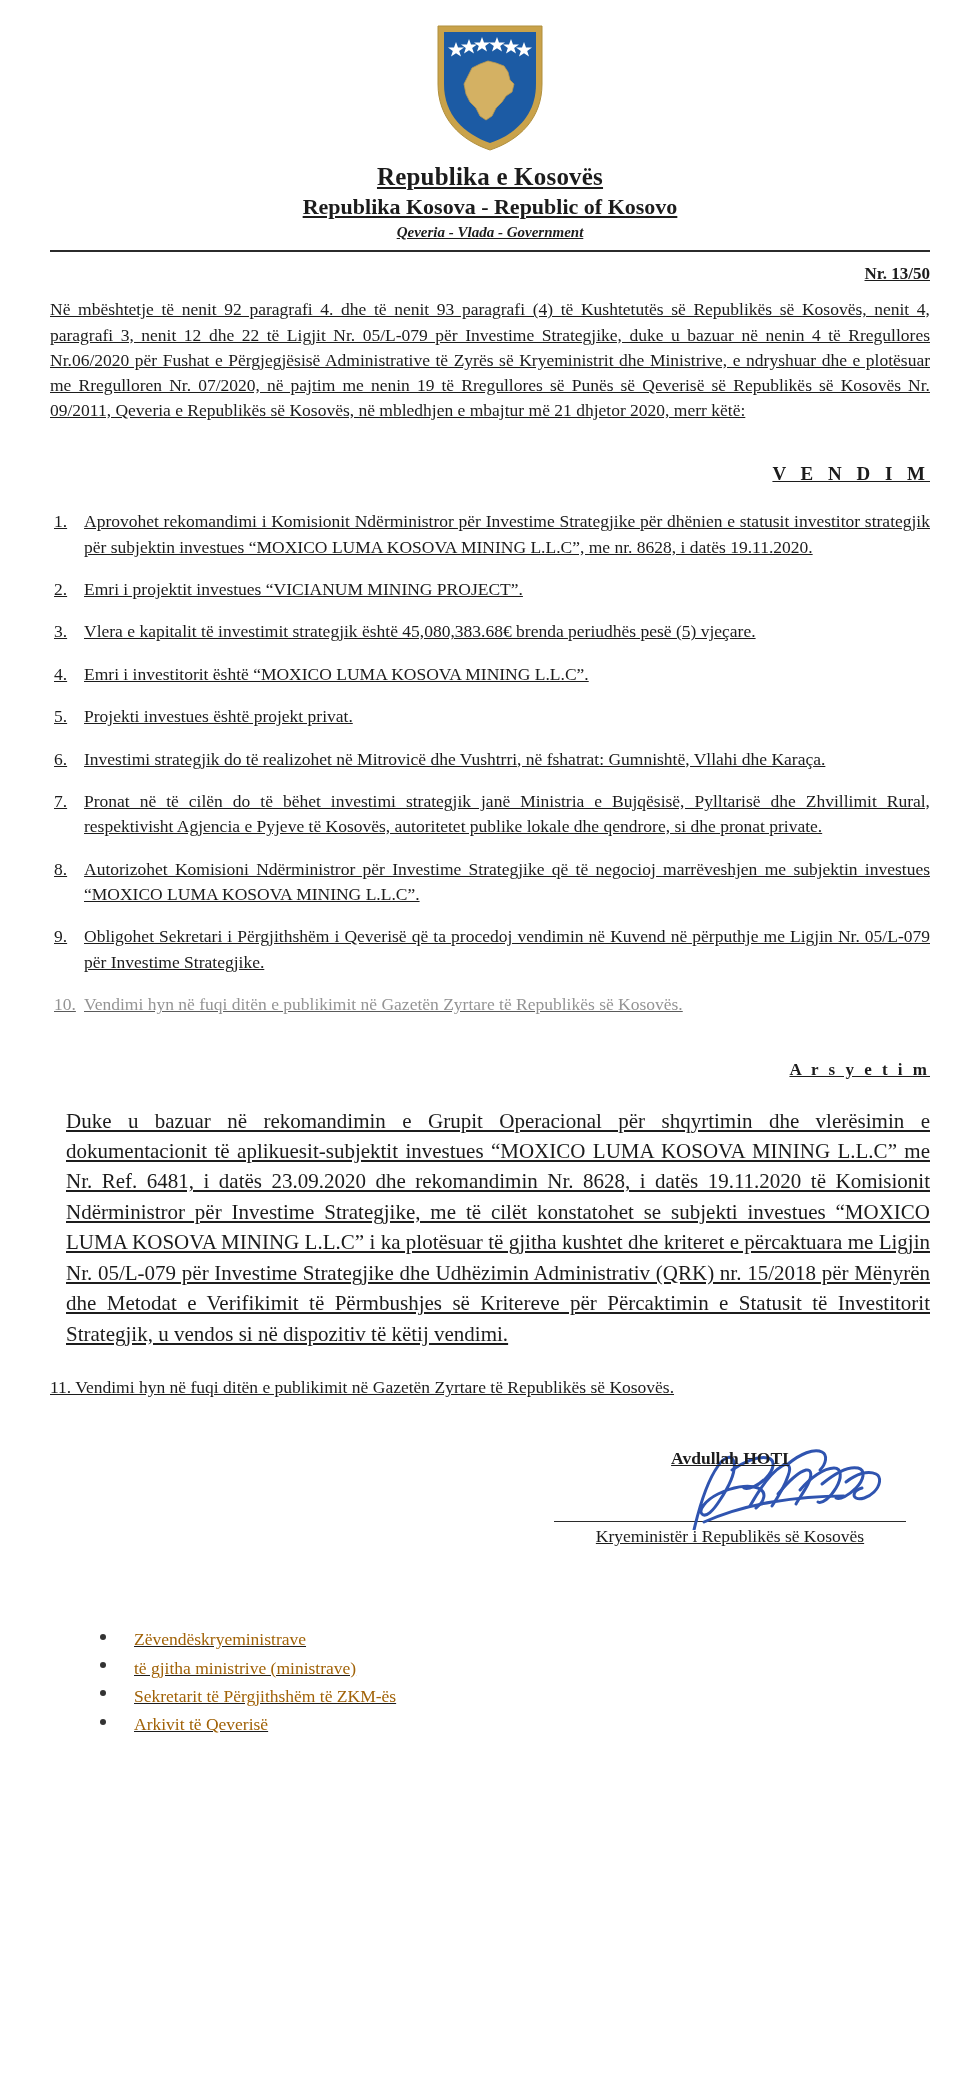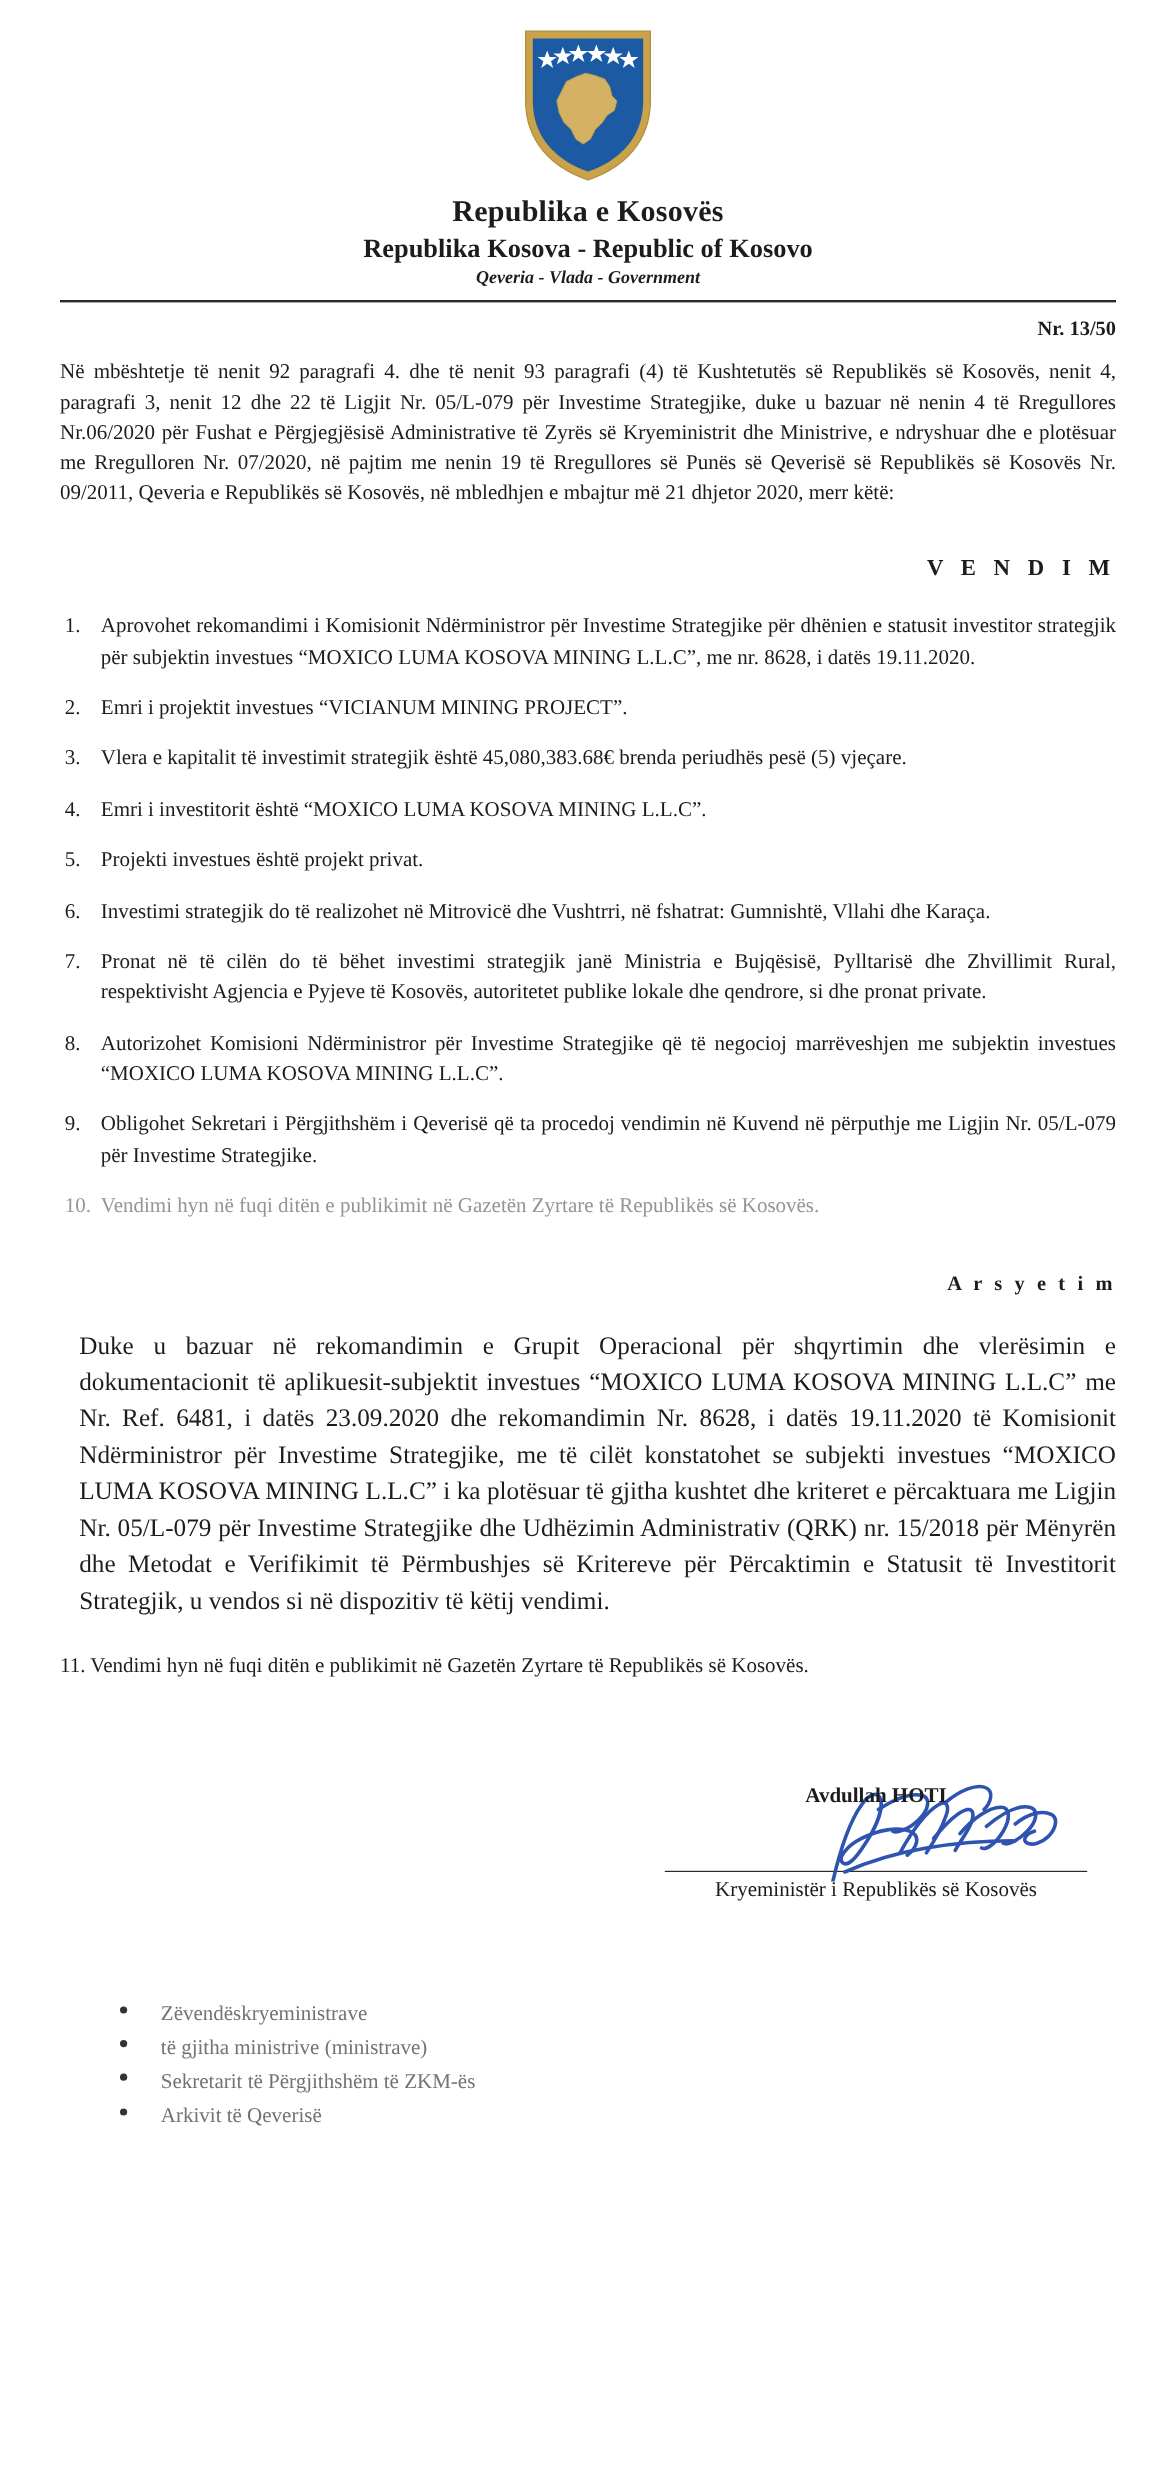--- a/index.html
+++ b/index.html
@@ -13,20 +13,21 @@
     font-family: "Liberation Serif", "DejaVu Serif", serif;
     color: #1c1c1c;
     -webkit-font-smoothing: antialiased;
   }
   .page {
     position: relative;
     width: 980px;
     min-height: 2077px;
     box-sizing: border-box;
     padding: 0 50px;
+    text-decoration: underline;
   }
 
   
   .crest-wrap {
     padding-top: 22px;
     display: flex;
     justify-content: center;
   }
   .crest {
     width: 112px;
@@ -135,21 +136,21 @@
     margin: 0 0 0 16px;
   }
   .item-11 {
     font-size: 17.5px;
     line-height: 1.45;
     margin-top: 26px;
   }
 
   
   .signature-block {
-    margin-top: 86px;
+    margin-top: 48px;
     display: flex;
     justify-content: flex-end;
     align-items: flex-end;
   }
   .sig-inner {
     position: relative;
     width: 400px;
     text-align: center;
   }
   .sig-name {
@@ -192,21 +193,21 @@
   ul.dist-list {
     list-style: none;
     margin: 0;
     padding: 0 0 0 28px;
   }
   ul.dist-list li {
     position: relative;
     font-size: 17.5px;
     line-height: 1.62;
     padding-left: 34px;
-    color: #737373;
+    color: #a16207;
   }
   ul.dist-list li .bullet {
     position: absolute;
     left: 0;
     top: 0.48em;
     width: 6px;
     height: 6px;
     background: #333;
     border-radius: 50%;
   }

